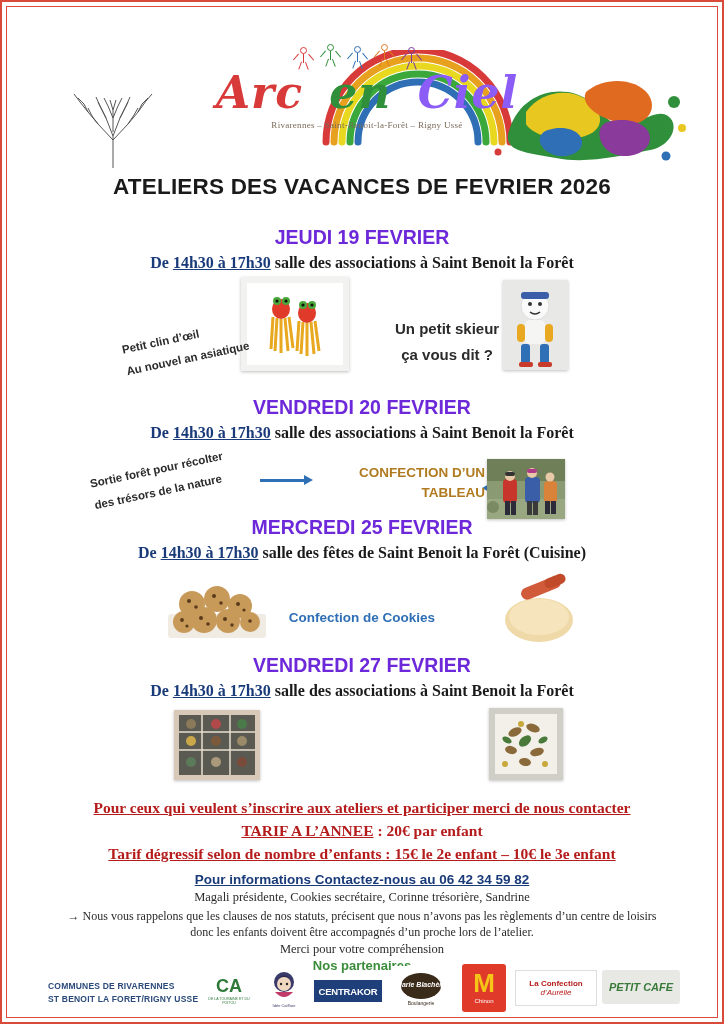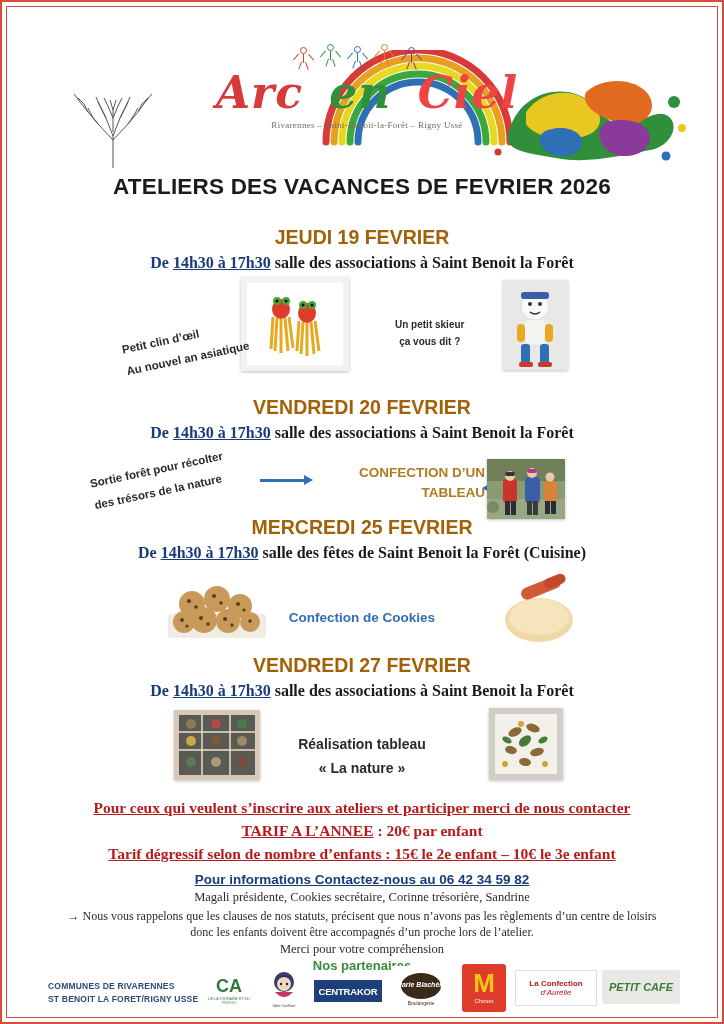--- a/index.html
+++ b/index.html
@@ -120,21 +120,21 @@
     color: #1a1a1a;
     letter-spacing: 0.2px;
   }
   .day-title {
     position: absolute;
     left: 0; right: 0;
     text-align: center;
     font-family: "Liberation Sans", sans-serif;
     font-size: 19.5px;
     font-weight: bold;
-    color: #a16207;
+    color: #6d28d9;
   }
   .time-line {
     position: absolute;
     left: 0; right: 0;
     text-align: center;
     font-family: "Liberation Serif", serif;
     font-size: 16px;
     font-weight: bold;
     color: #1a3b7a;
   }
@@ -335,21 +335,21 @@
             <div class="body" style="background:#7a3a9a"></div>
             <div class="arm-l" style="background:#7a3a9a"></div>
             <div class="arm-r" style="background:#7a3a9a"></div>
             <div class="leg-l" style="background:#7a3a9a"></div>
             <div class="leg-r" style="background:#7a3a9a"></div>
           </div>
       </div>
       <div class="logo-title">
         <span style="color:#d83a3a">Arc</span>
         <span style="color:#2f8f3a;margin:0 10px">en</span>
-        <span style="color:#ef4444">Ciel</span>
+        <span style="color:#8b5cf6">Ciel</span>
       </div>
       <div class="logo-sub">Rivarennes – Saint-Benoit-la-Forêt – Rigny Ussé</div>
     </div>
   </div>
 
   <div class="main-title">ATELIERS DES VACANCES DE FEVRIER 2026</div>
 
   <div class="day-title" style="top:224px">JEUDI 19 FEVRIER</div>
   <div class="time-line" style="top:252px">
     <span>De </span><span class="ul">14h30 à 17h30</span><span class="loc"> salle des associations à Saint Benoit la Forêt</span>
@@ -393,21 +393,21 @@
       <rect x="37" y="64" width="9" height="20" rx="3" fill="#2f6fb5"></rect>
       <rect x="16" y="82" width="14" height="5" rx="2" fill="#c83a2a"></rect>
       <rect x="35" y="82" width="14" height="5" rx="2" fill="#c83a2a"></rect>
     </svg>
   </div>
 
   <div class="caption rot" style="left:118px;top:338px;font-size:11.5px;line-height:1.9">
     <div>Petit clin d’œil</div>
     <div>Au nouvel an asiatique</div>
   </div>
-  <div class="caption" style="left:393px;top:314px;font-size:10px;line-height:1.7;text-align:center">
+  <div class="caption" style="left:393px;top:314px;font-size:15px;line-height:1.7;text-align:center">
     <div>Un petit skieur</div>
     <div>ça vous dit ?</div>
   </div>
 
   <div class="day-title" style="top:394px">VENDREDI 20 FEVRIER</div>
   <div class="time-line" style="top:422px">
     <span>De </span><span class="ul">14h30 à 17h30</span><span class="loc"> salle des associations à Saint Benoit la Forêt</span>
   </div>
 
   <div class="caption rot" style="left:86px;top:472px;font-size:11.5px;line-height:1.9">
@@ -541,24 +541,20 @@
         <ellipse cx="54" cy="32" rx="5" ry="3" transform="rotate(-30 54 32)"></ellipse>
       </g>
       <g fill="#c8a83a">
         <circle cx="32" cy="16" r="3"></circle>
           <circle cx="56" cy="56" r="3"></circle>
         <circle cx="16" cy="56" r="3"></circle>
       </g>
     </svg>
   </div>
 
-  <div class="caption caption-center" style="top:715px;font-size:14px;line-height:1.7">
-    <div>Réalisation tableau</div>
-    <div>« La nature »</div>
-  </div>
 
   <div class="foot red" style="top:797px">
     <span class="u">Pour ceux qui veulent s’inscrire aux ateliers et participer merci de nous contacter</span>
   </div>
   <div class="foot red" style="top:820px">
     <span class="u">TARIF A L’ANNEE</span><span> : 20€ par enfant</span>
   </div>
   <div class="foot red" style="top:843px">
     <span class="u">Tarif dégressif selon de nombre d’enfants : 15€ le 2e enfant – 10€ le 3e enfant</span>
   </div>

